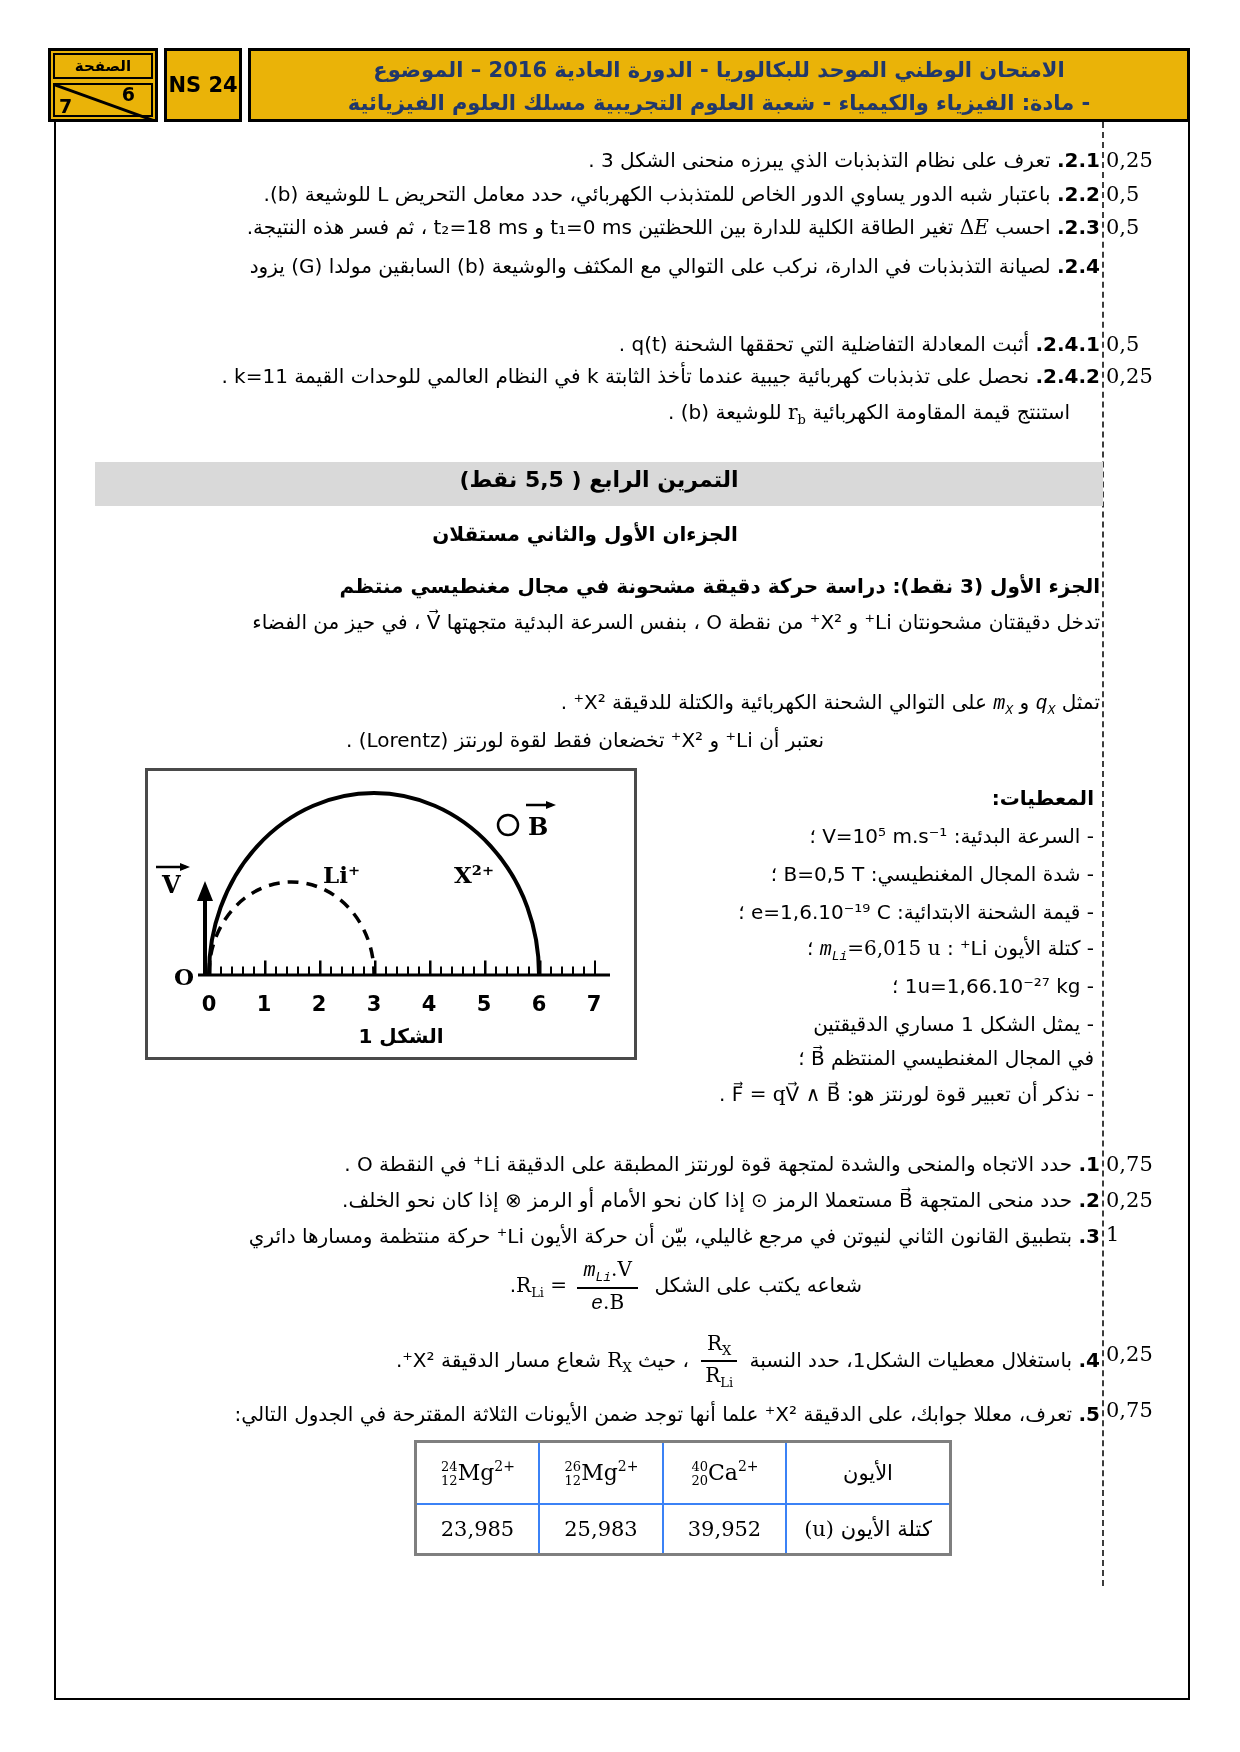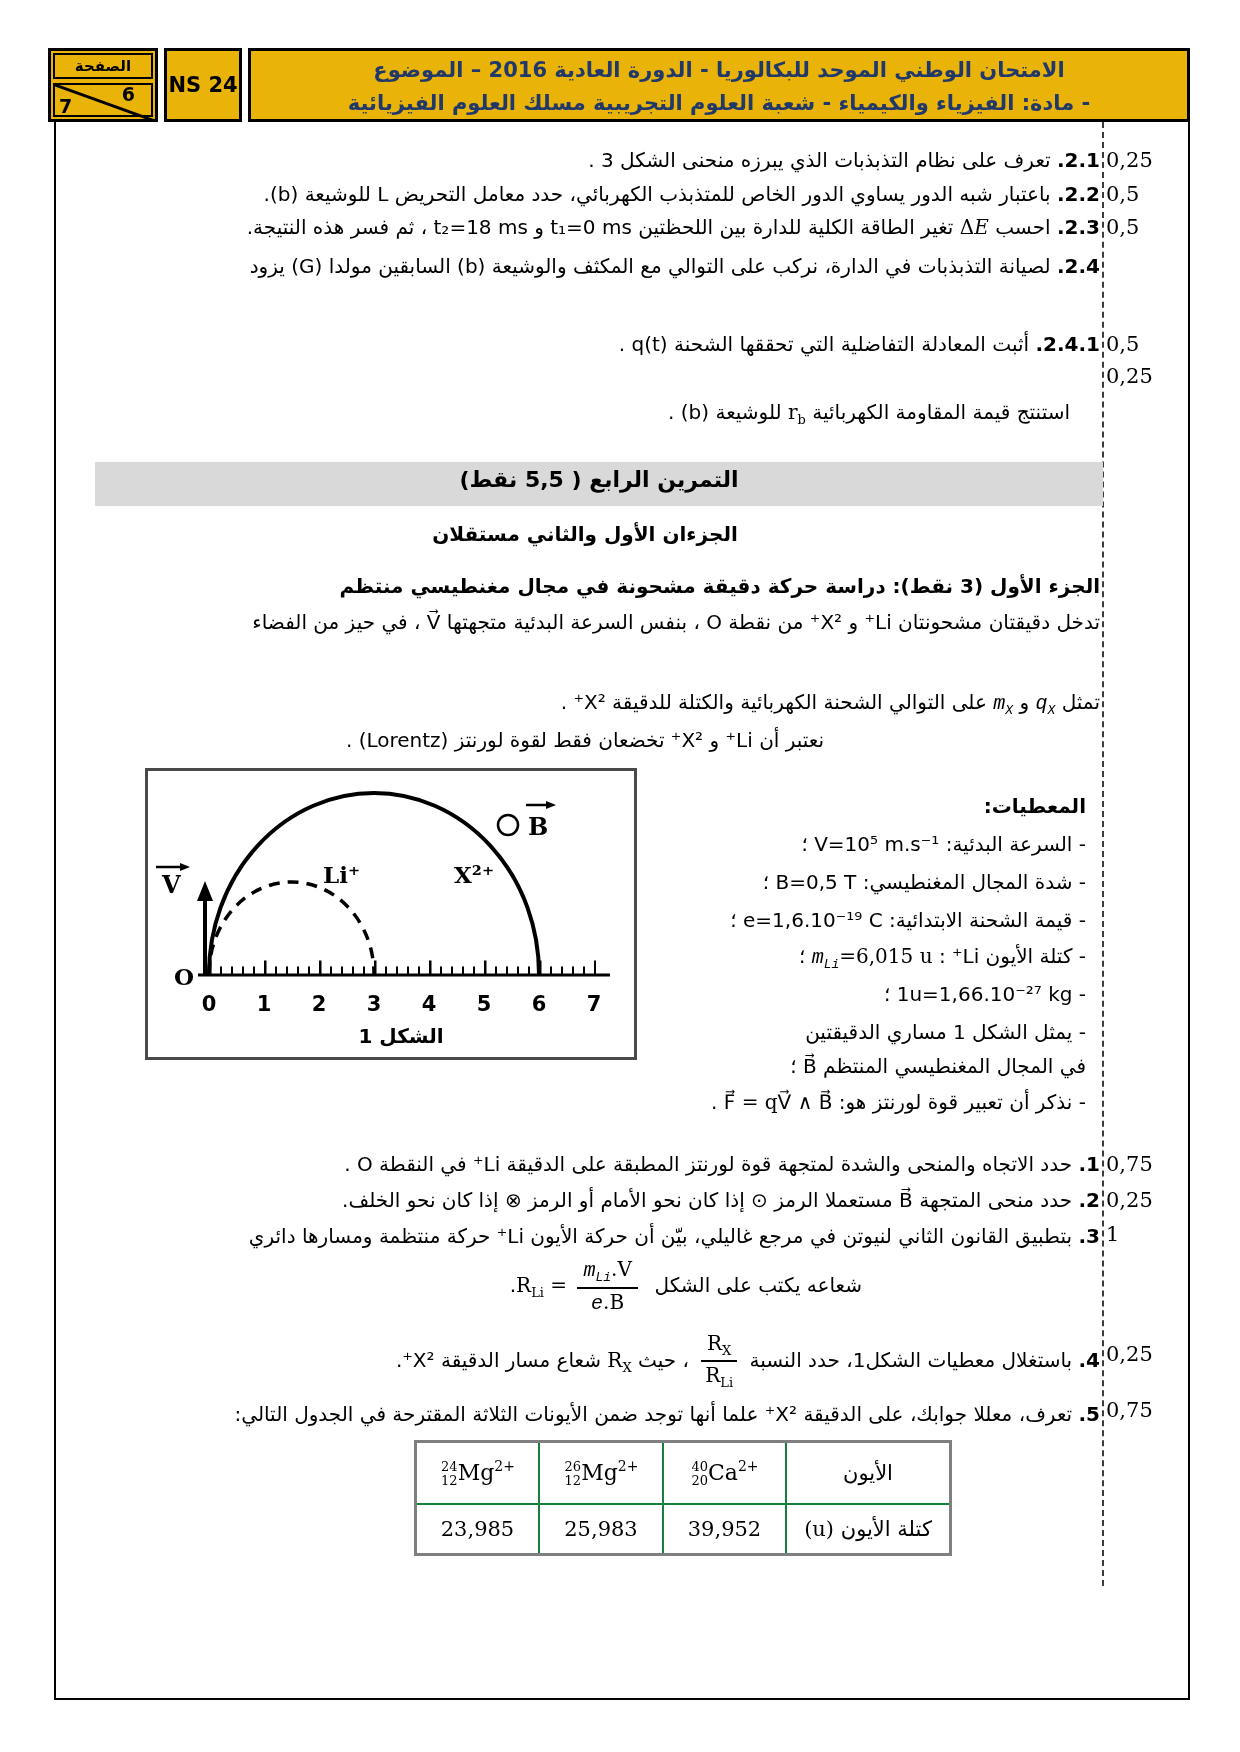--- a/index.html
+++ b/index.html
@@ -41,32 +41,32 @@
   .it{font-style:italic;font-family:Liberation Mono, monospace;}
   .scriptE{font-style:italic;font-family:"DejaVu Serif",serif;}
   sub{font-size:13px;}
   sup{font-size:13px;}
 
   .frac{display:inline-flex;flex-direction:column;align-items:center;vertical-align:middle;margin:0 4px;}
   .frac .ft{padding:0 6px 2px;border-bottom:2px solid #000;line-height:1.1;}
   .frac .fb{padding:2px 6px 0;line-height:1.1;}
 
   
-  .gv{position:absolute;right:142px;margin:12px;direction:rtl;text-align:center;font-size:20px;white-space:nowrap;}
+  .gv{position:absolute;right:142px;margin:4px;direction:rtl;text-align:center;font-size:20px;white-space:nowrap;}
 
   
   #figurebox{position:absolute;left:145px;top:768px;width:492px;height:292px;box-sizing:border-box;
              border:3px solid #4a4a4a;background:#fff;}
   #figurebox svg{display:block;}
   .figtext{font-family:"DejaVu Serif",serif;font-weight:bold;}
 
   
   #iontable{position:absolute;left:414px;top:1440px;border-collapse:collapse;background:#fff;
             border:3px solid #7f7f7f;}
-  #iontable td{border:2px solid #15803d;text-align:center;vertical-align:middle;
+  #iontable td{border:2px solid #3b82f6;text-align:center;vertical-align:middle;
                font-family:"DejaVu Serif",serif;font-size:21px;}
   #iontable tr:first-child td{height:58px;}
   #iontable tr:last-child td{height:46px;}
   .w1{width:119px;} .w2{width:120px;} .w3{width:119px;} .w4{width:160px;}
   .stk{display:inline-flex;flex-direction:column;text-align:right;font-size:13px;line-height:1.1;
        vertical-align:middle;margin-left:1px;}
   .sym{font-size:22px;}
   .chg{font-size:14px;vertical-align:9px;}
   .arb{font-family:"DejaVu Sans",sans-serif;direction:rtl;font-size:19px;}
 </style>
@@ -129,20 +129,24 @@
   <p class="t" style="top:252px">
     <b class="qn">2.4.</b>
     <span>لصيانة التذبذبات في الدارة، نركب على التوالي مع المكثف والوشيعة (b) السابقين مولدا (G) يزود</span>
   </p>
 
   <p class="t" style="top:330px">
     <b class="qn">2.4.1.</b>
     <span>أثبت المعادلة التفاضلية التي تحققها الشحنة q(t) .</span>
   </p>
 
+  <p class="t" style="top:362px">
+    <b class="qn">2.4.2.</b>
+    <span>نحصل على تذبذبات كهربائية جيبية عندما تأخذ الثابتة k في النظام العالمي للوحدات القيمة k=11 .</span>
+  </p>
   <p class="t" style="top:398px;right:170px">
     <span>استنتج قيمة المقاومة الكهربائية</span>
     <span class="eq"><span>r</span><sub>b</sub></span>
     <span>للوشيعة (b) .</span>
   </p>
 
   <div class="band">التمرين الرابع (  5,5 نقط)</div>
 
   <p class="t c bold" style="top:520px">الجزءان الأول والثاني مستقلان</p>
 

